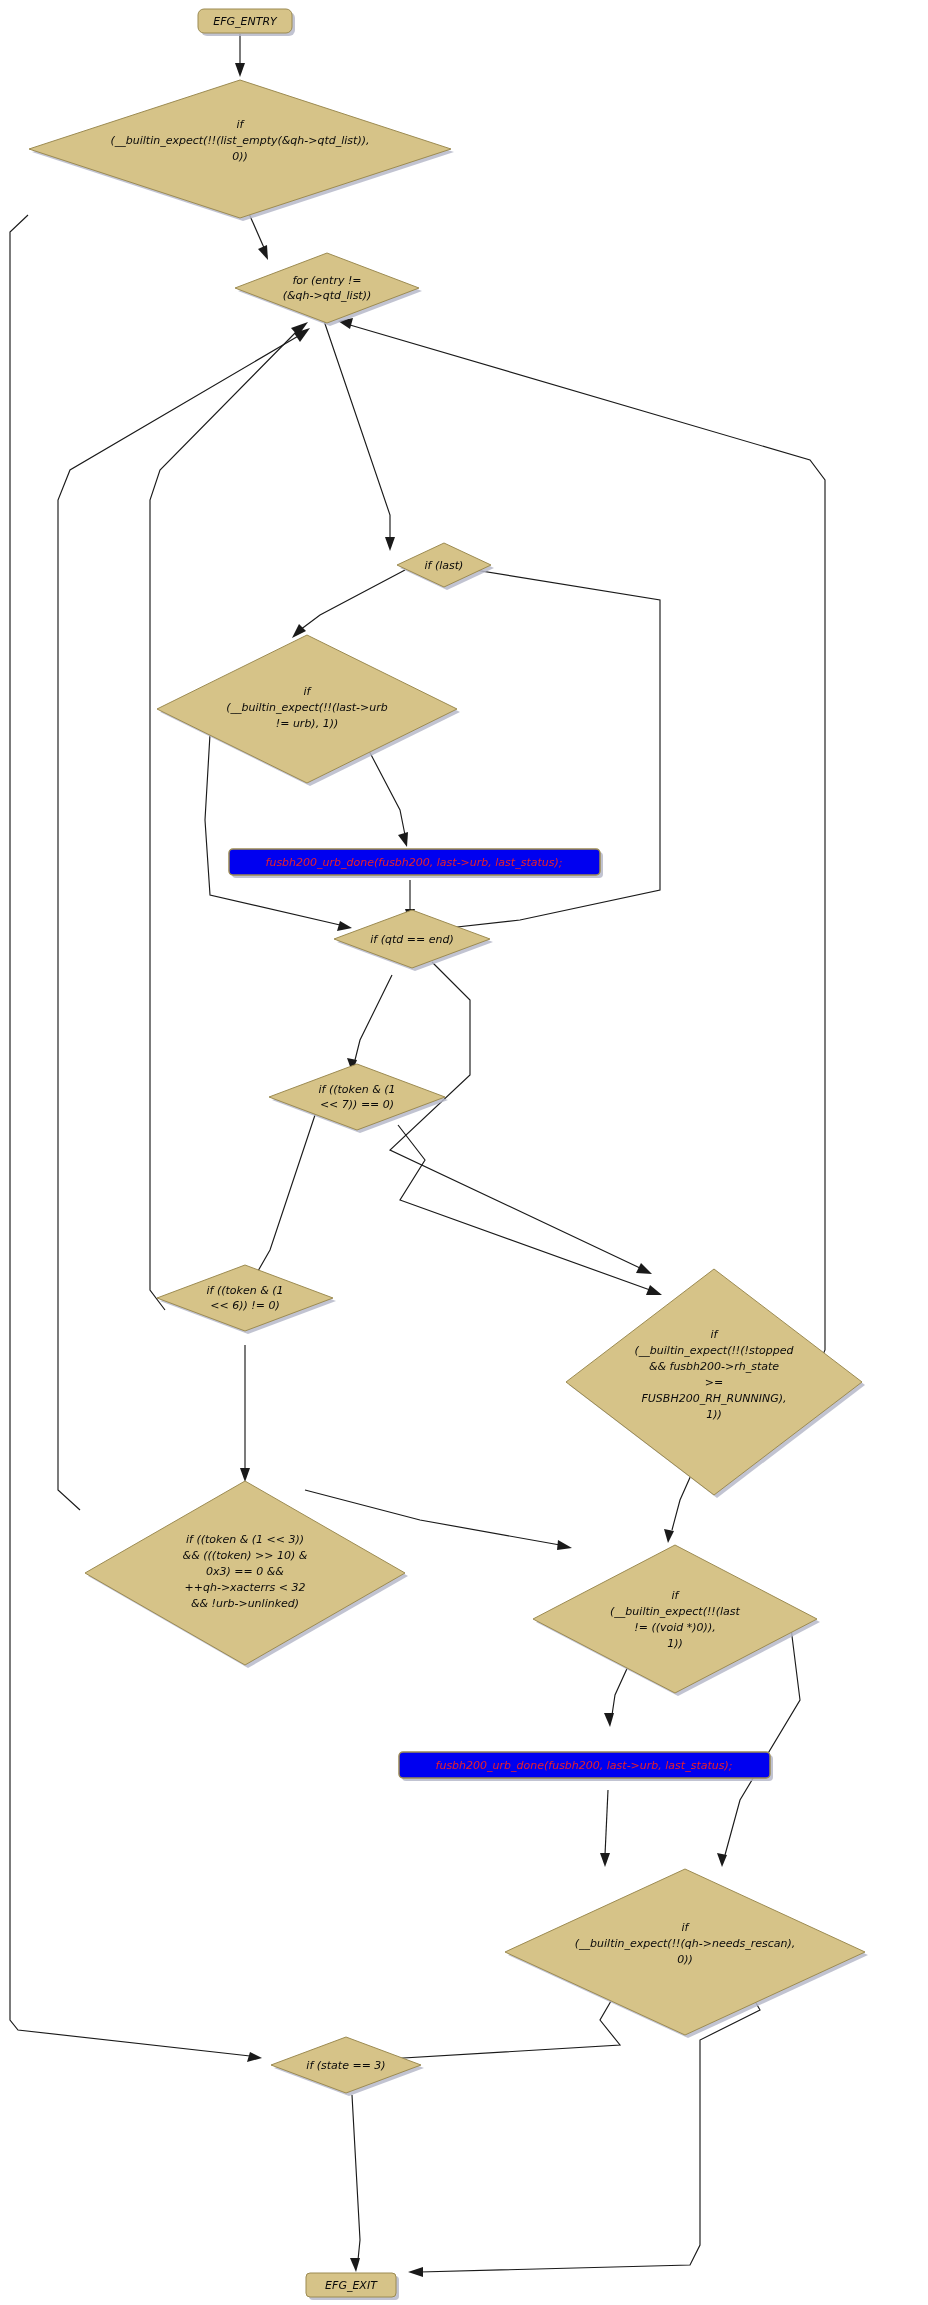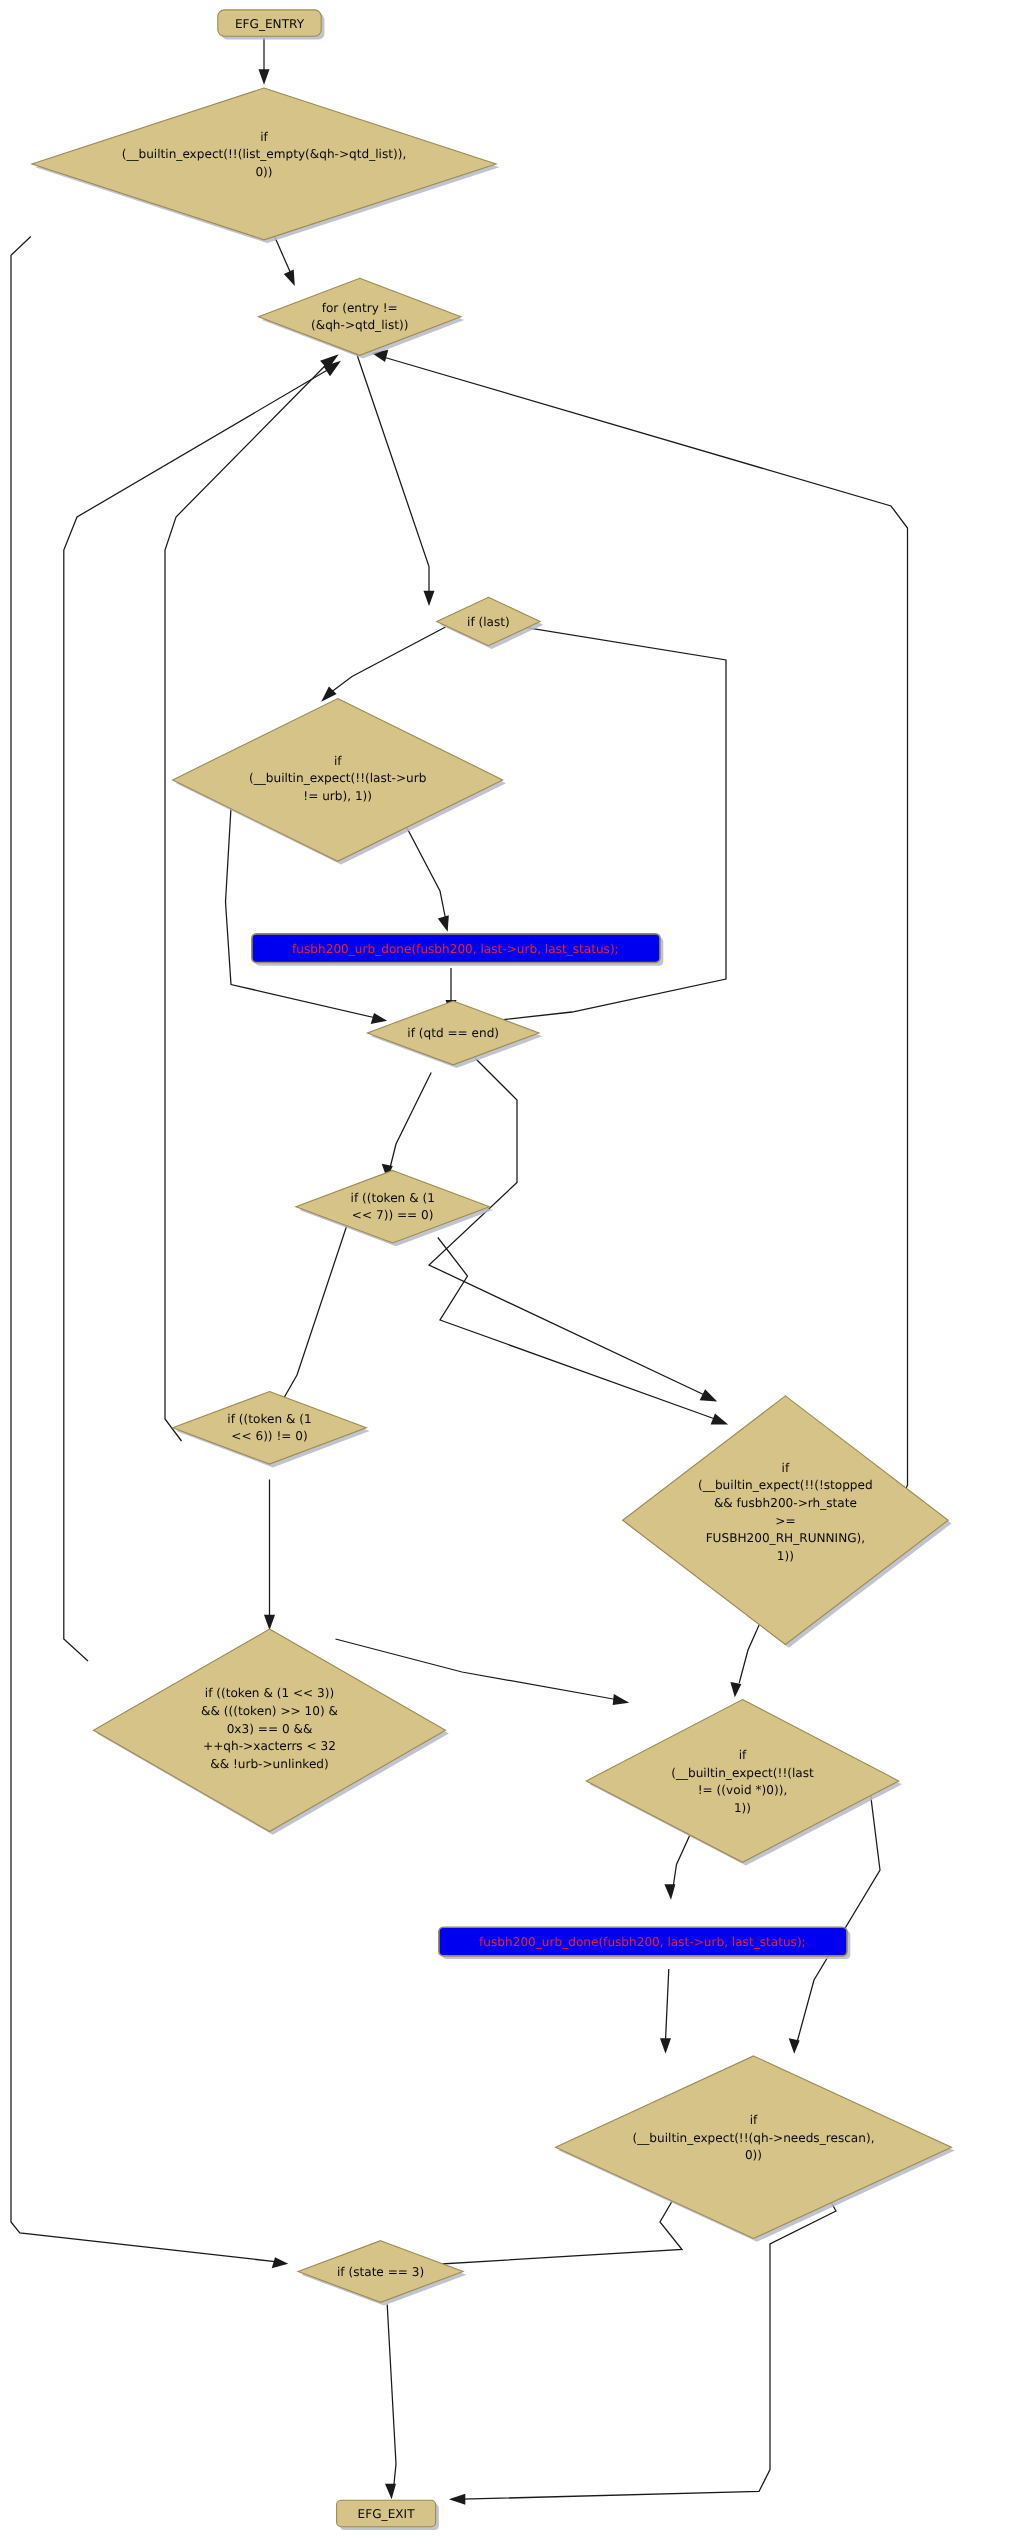--- a/index.html
+++ b/index.html
@@ -10,20 +10,21 @@
   body {
     width: 928px;
     height: 2305px;
     font-family: "DejaVu Sans", sans-serif;
     overflow: hidden;
   }
   #graph-root {
     position: relative;
     width: 928px;
     height: 1721px;
+    font-style: italic;
   }
   svg.cfg {
     display: block;
     width: 928px;
     height: 2305px;
   }
   .node-diamond {
     fill: #d6c388;
     stroke: #9c8b52;
     stroke-width: 1;

